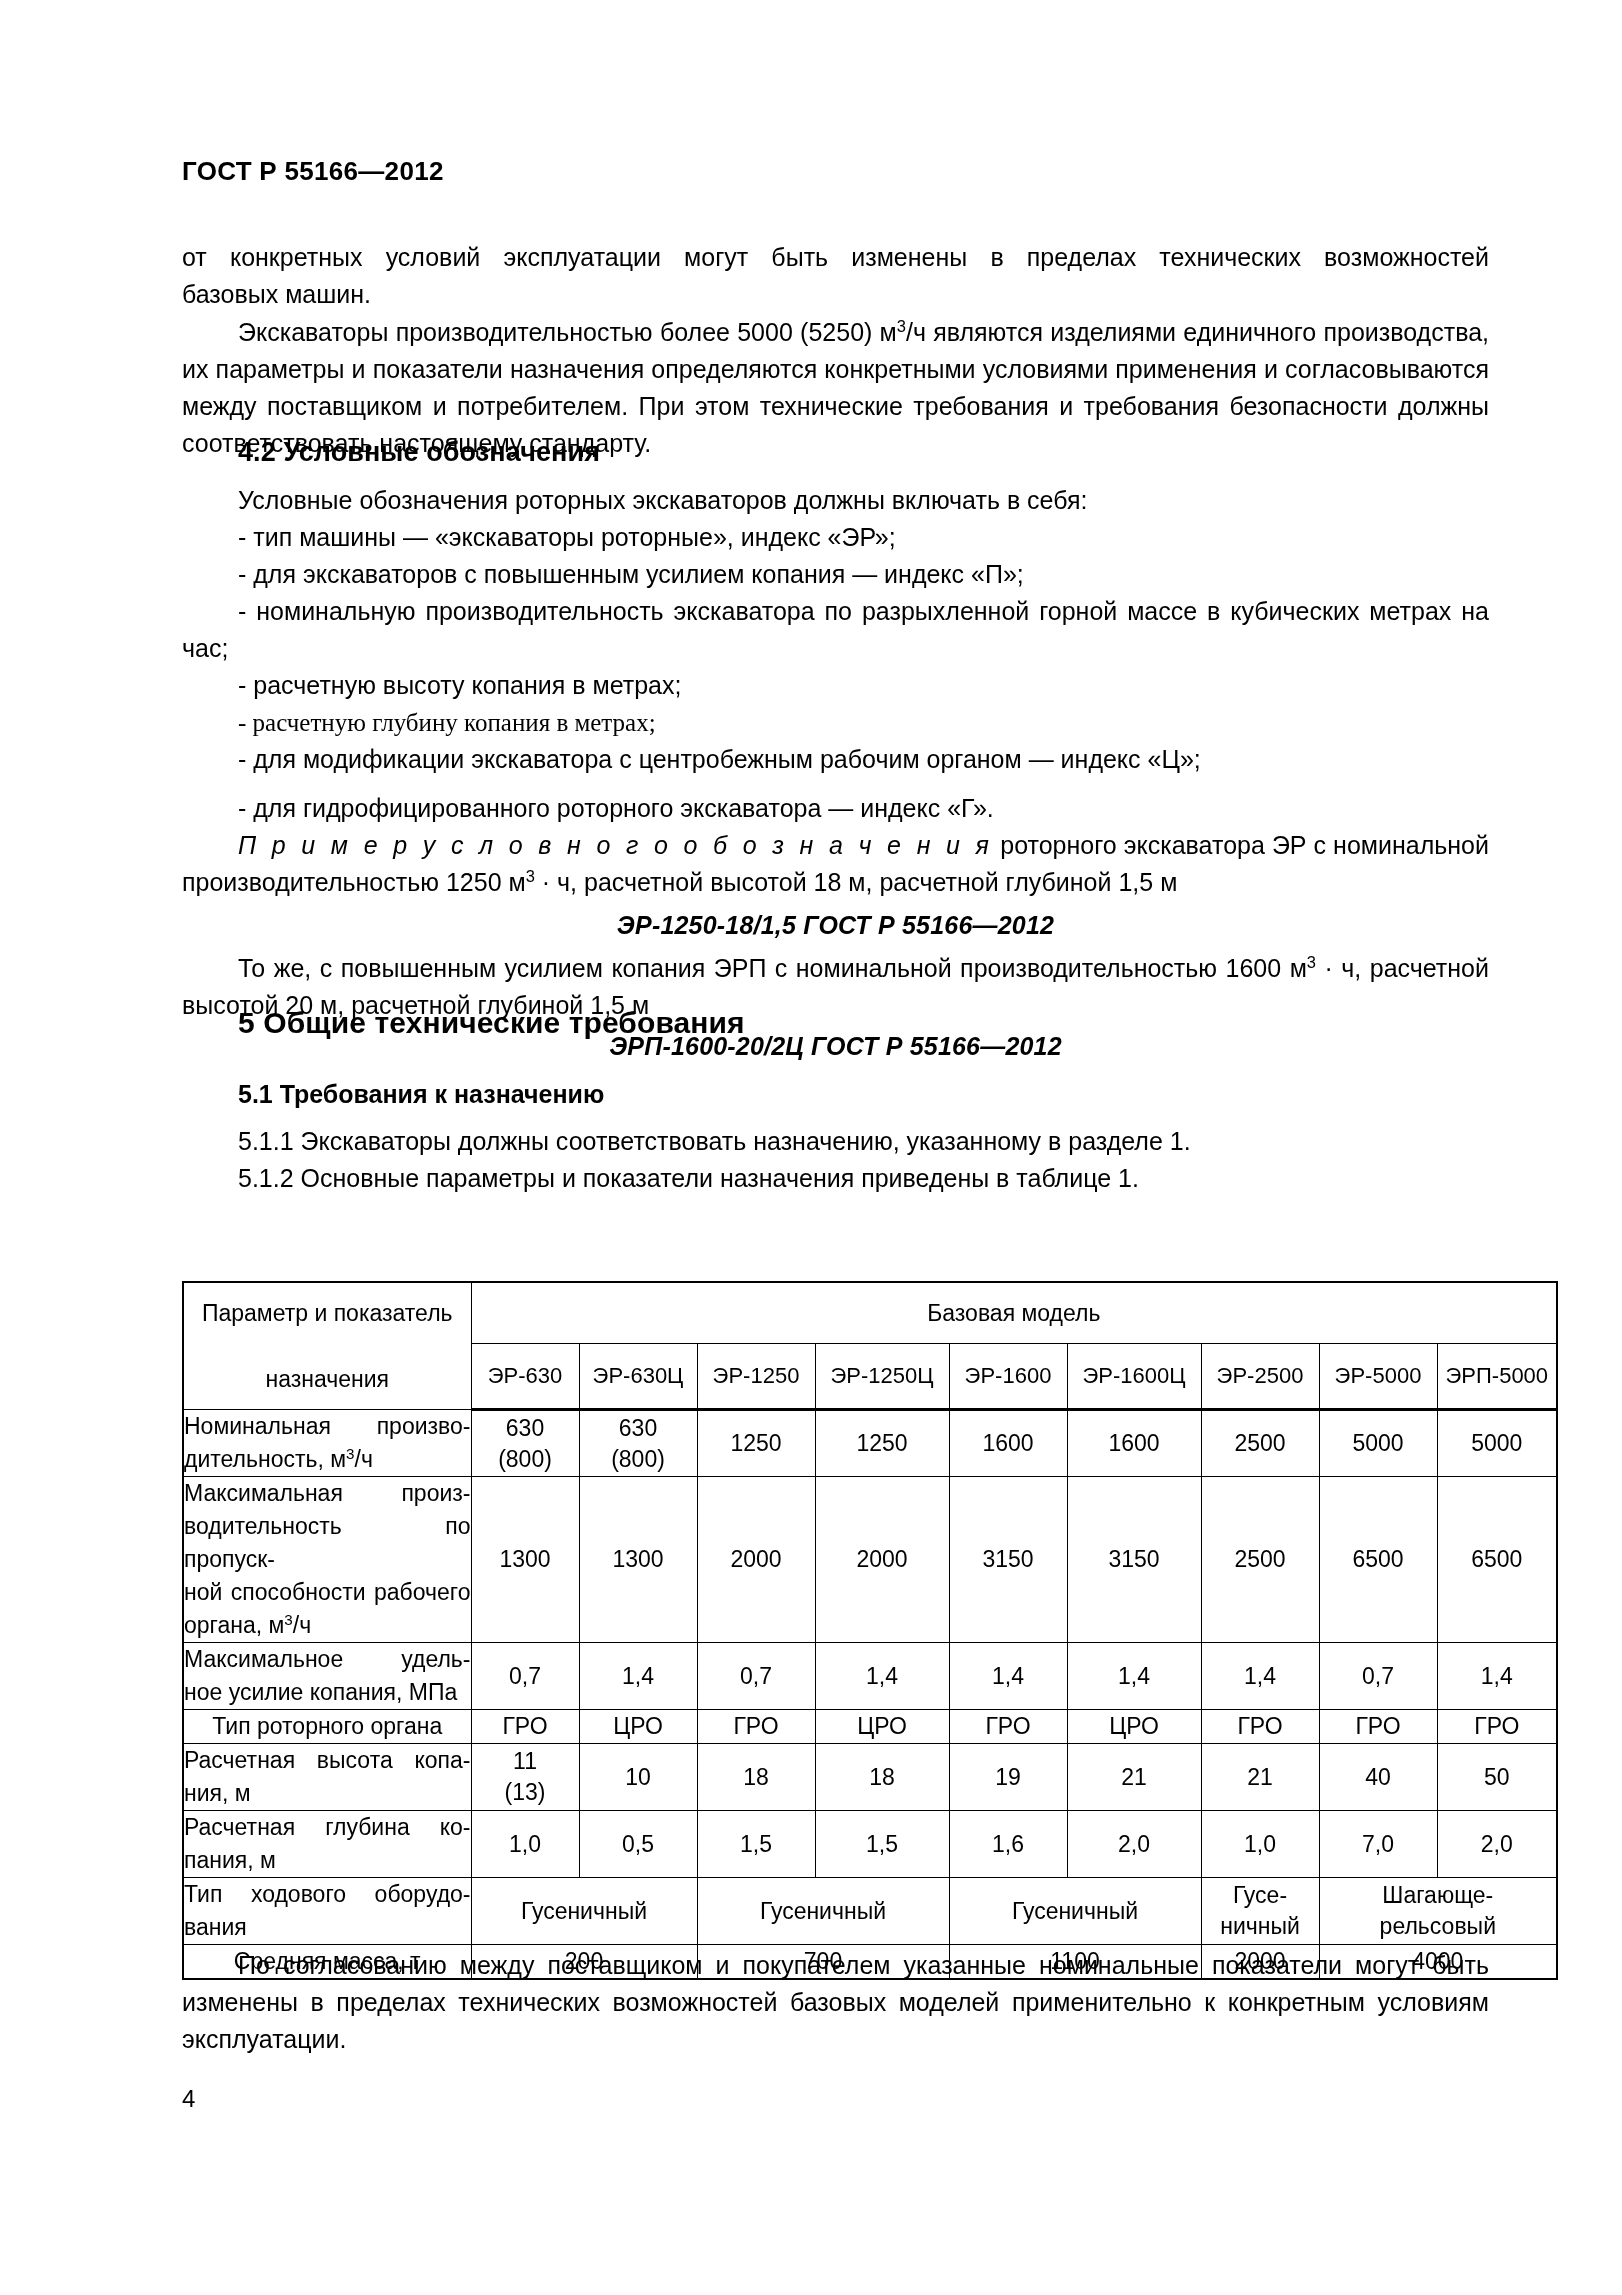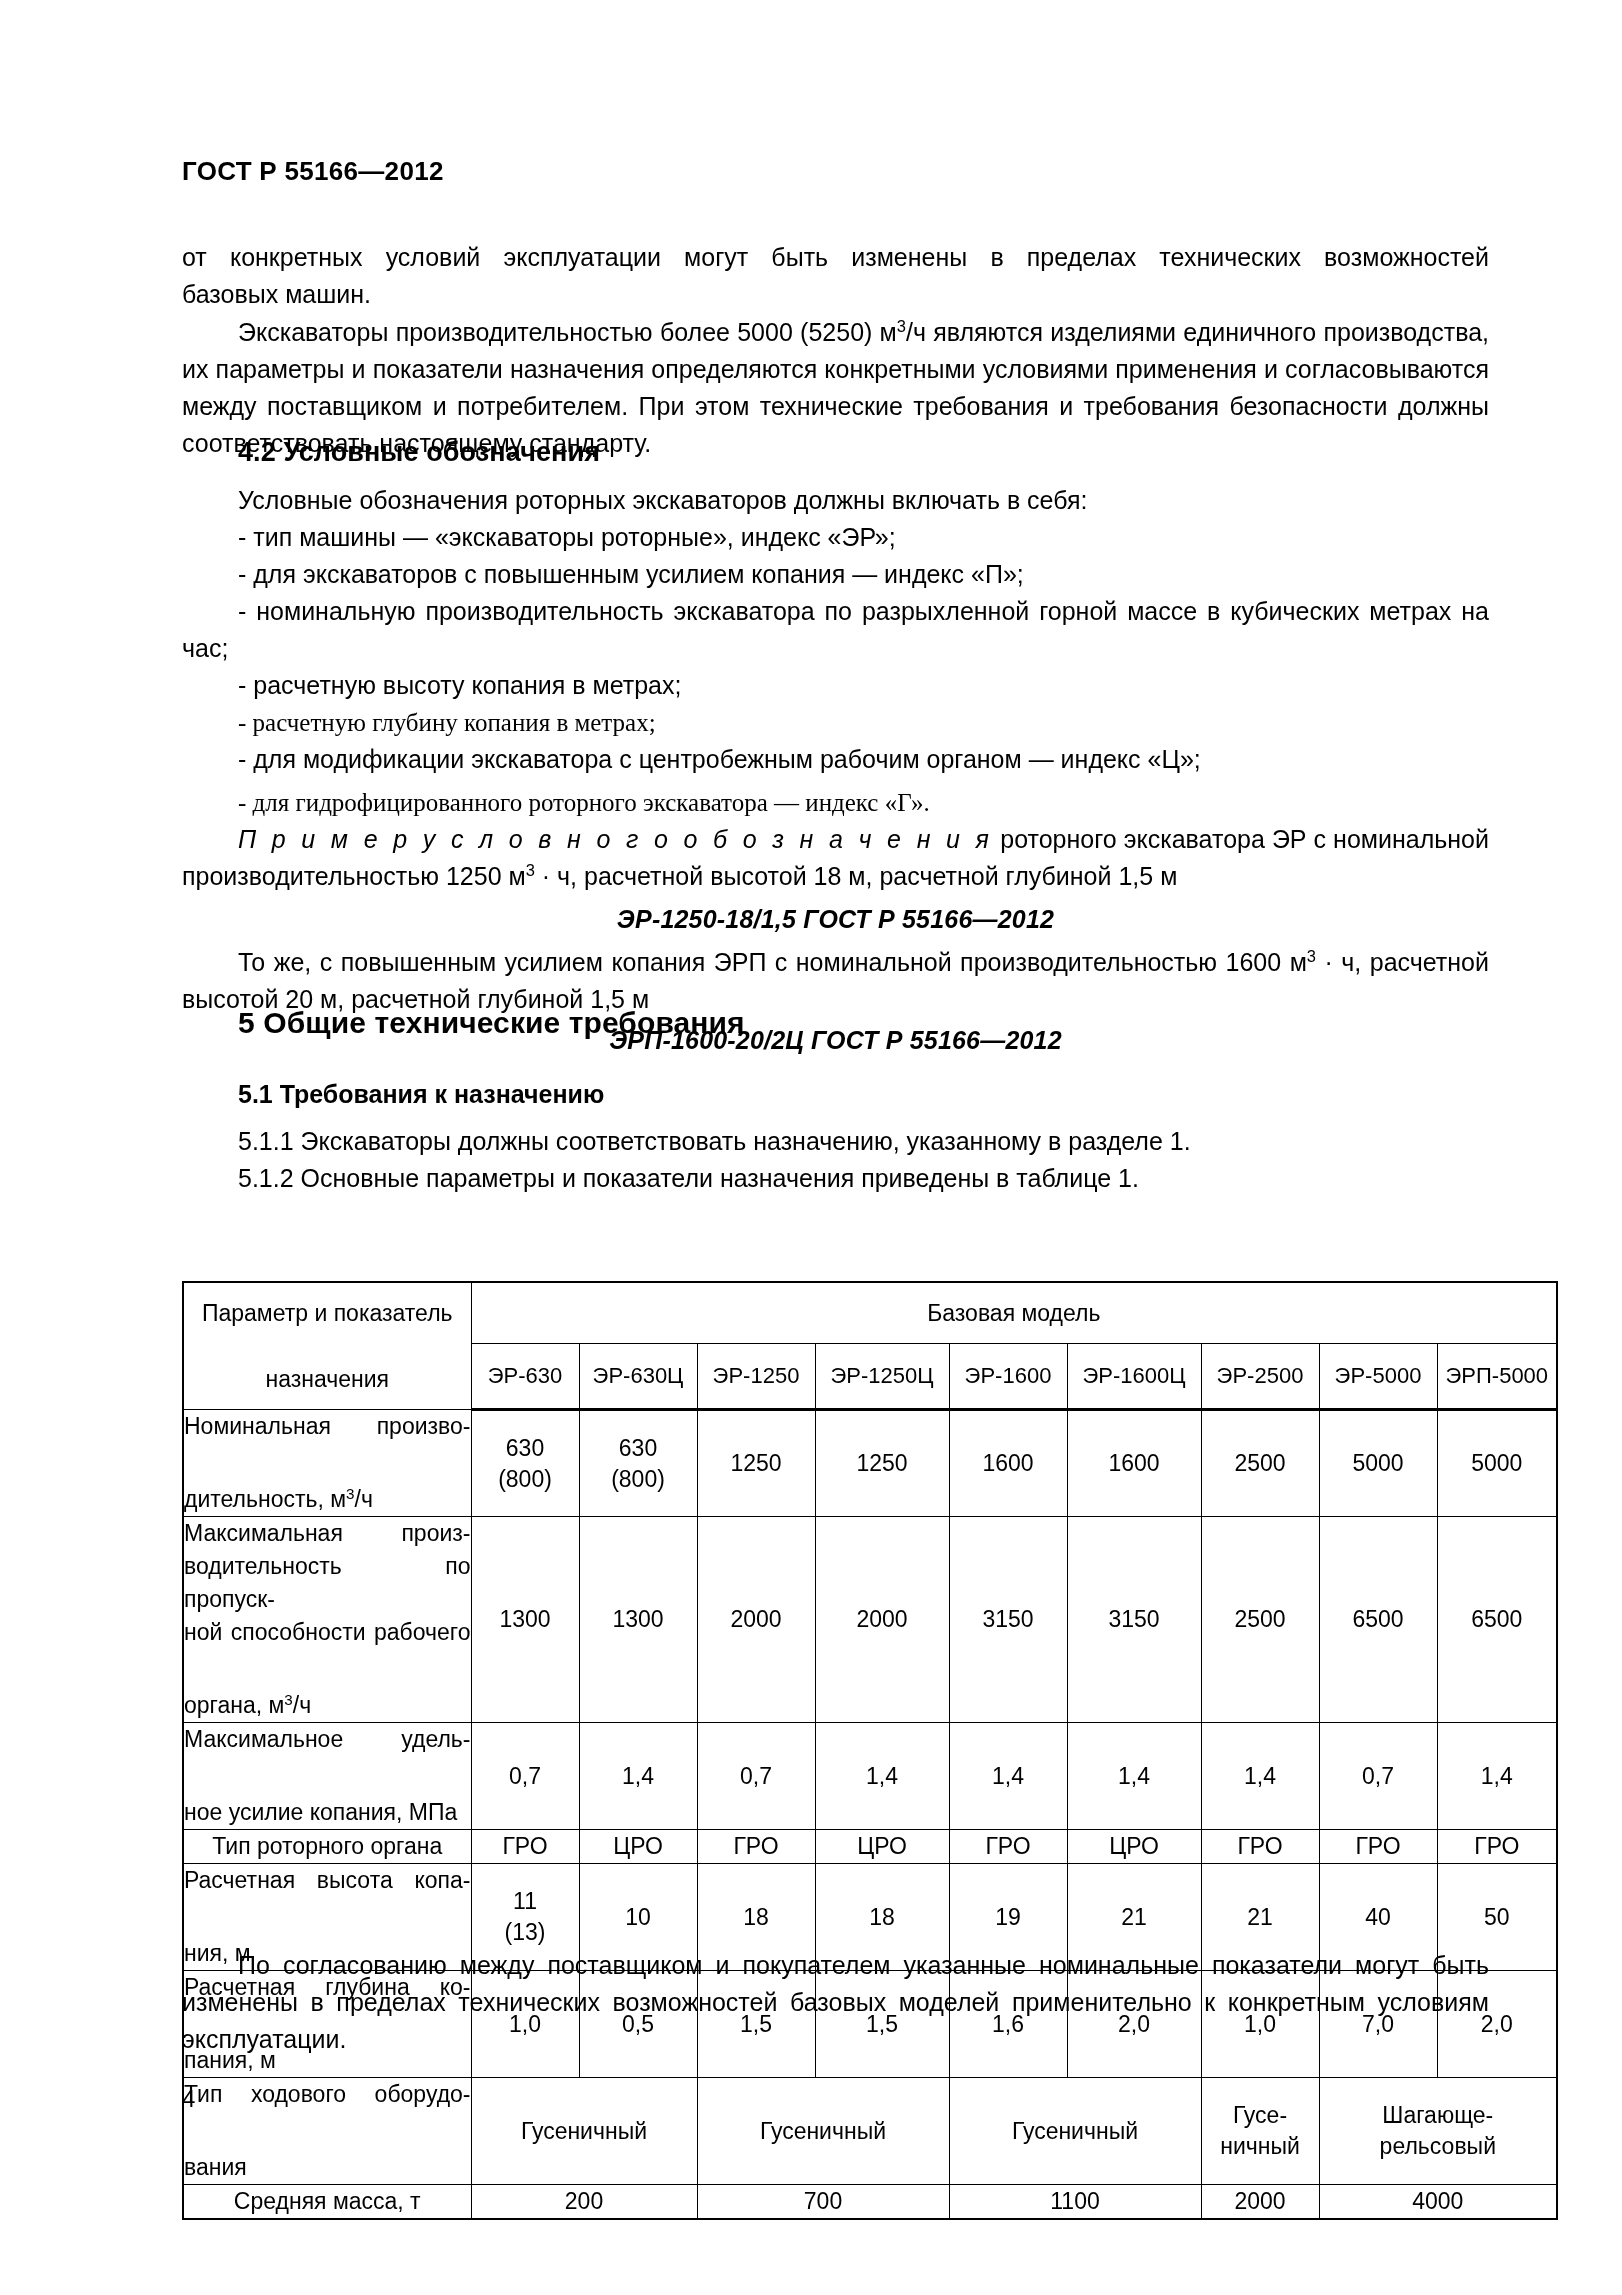--- a/index.html
+++ b/index.html
@@ -102,21 +102,21 @@
     line-height:33px;
     font-size:23px;
     vertical-align:middle;
   }
   td.paramcell .pline { display:block; }
   td.paramcell .pline.center { text-align:center; }
   td.paramcell .pline.just {
     text-align:justify;
     text-align-last:justify;
   }
-  td.paramcell .pline.last { text-align:right; text-align-last:left;margin-top:40px; }
+  td.paramcell .pline.last { text-align:right; text-align-last:left; }
 
   td.valcell { font-size:23px; padding:6.5px 2.6px; line-height:31px; }
   td.valcell .vl { display:block; }
 
   th.modelhdr { font-size:22px; padding:10.5px 2.6px; white-space:nowrap; }
   th.groupthdr { font-size:23px; padding:9.2px 2.6px; }
 
   td.bottomalign { vertical-align:bottom; padding-bottom:11.8px; }
 
   .wrapcell { line-height:31px; }
@@ -150,21 +150,21 @@
     <h2 class="sec h-indent">4.2  Условные обозначения</h2>
 
     <p class="para indent" style="margin-top:14.4px;">Условные обозначения роторных экскаваторов должны включать в себя:</p>
 
     <p class="para indent" style="margin-top:0;">- тип машины — «экскаваторы роторные», индекс «ЭР»;</p>
     <p class="para indent" style="margin-top:0;">- для экскаваторов с повышенным усилием копания — индекс «П»;</p>
     <p class="para indent" style="margin-top:0;">- номинальную производительность экскаватора по разрыхленной горной массе в кубических метрах на час;</p>
     <p class="para indent" style="margin-top:0;">- расчетную высоту копания в метрах;</p>
     <p class="para indent" style="margin-top:0;font-family:Liberation Serif, serif;">- расчетную глубину копания в метрах;</p>
     <p class="para indent" style="margin-top:0;">- для модификации экскаватора с центробежным рабочим органом — индекс «Ц»;</p>
-    <p class="para indent" style="margin-top:6px;font-family:Liberation Serif, serif;">- для гидрофицированного роторного экскаватора — индекс «Г».</p>
+    <p class="para indent" style="margin-top:12px;">- для гидрофицированного роторного экскаватора — индекс «Г».</p>
 
     <p class="para indent" style="margin-top:0;">
       <span class="razr">П р и м е р   у с л о в н о г о   о б о з н а ч е н и я</span><span> роторного экскаватора ЭР с номинальной производительностью 1250 м</span><sup class="sp">3</sup><span> · ч, расчетной высотой 18 м, расчетной глубиной 1,5 м</span>
     </p>
 
     <p class="design" style="margin:9.2px 0 0 0;">ЭР-1250-18/1,5 ГОСТ Р 55166—2012</p>
 
     <p class="para indent" style="margin-top:10.5px;">
       <span>То же, с повышенным усилием копания ЭРП с номинальной производительностью 1600 м</span><sup class="sp">3</sup><span> · ч, расчетной высотой 20 м, расчетной глубиной 1,5 м</span>
     </p>

